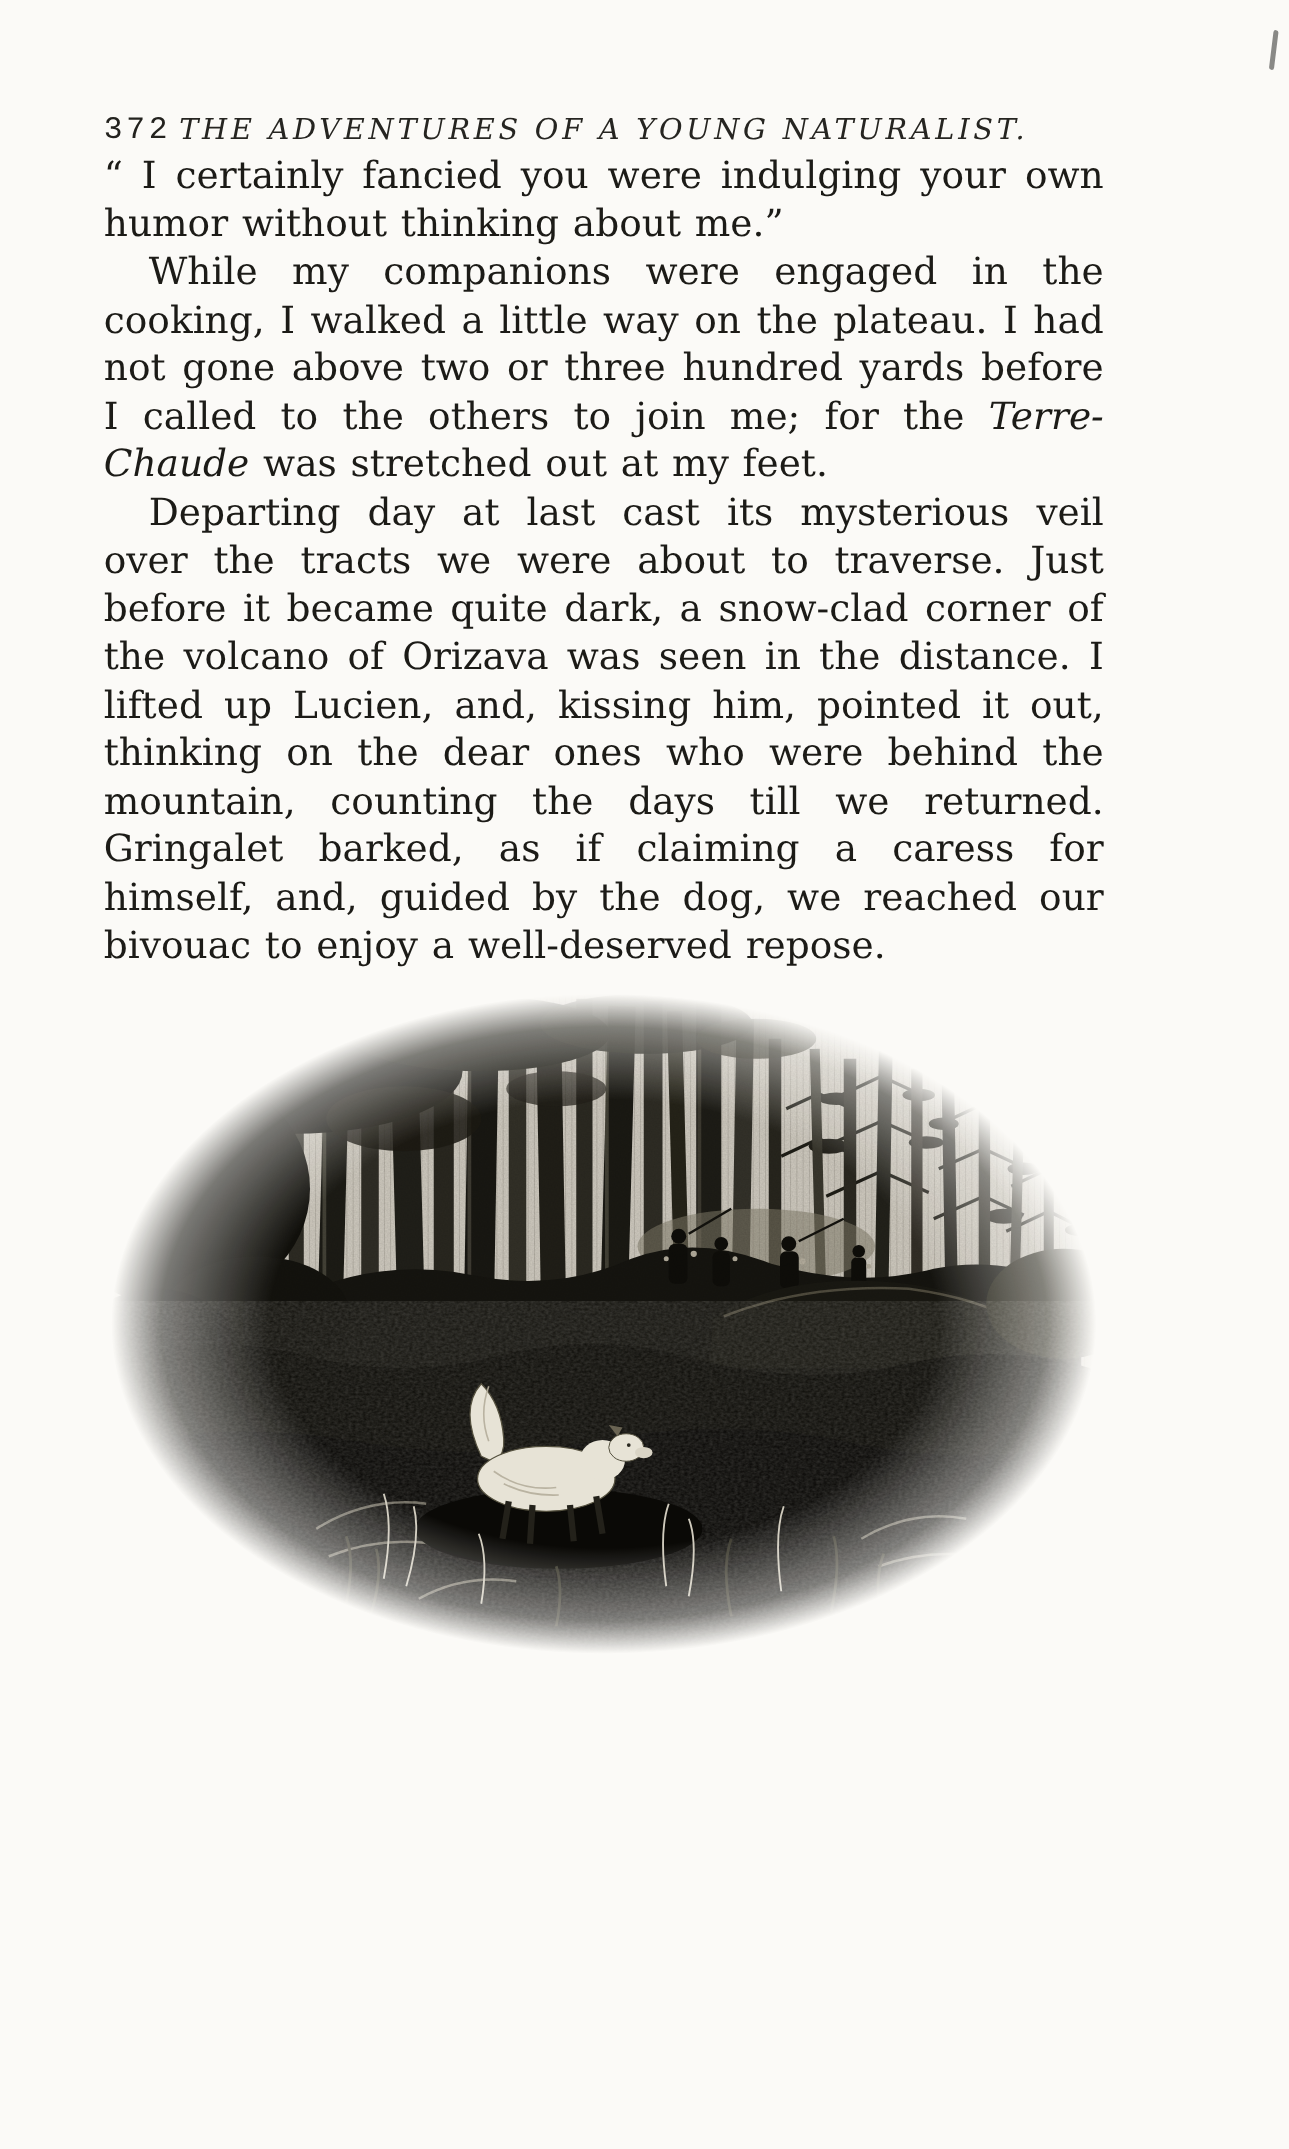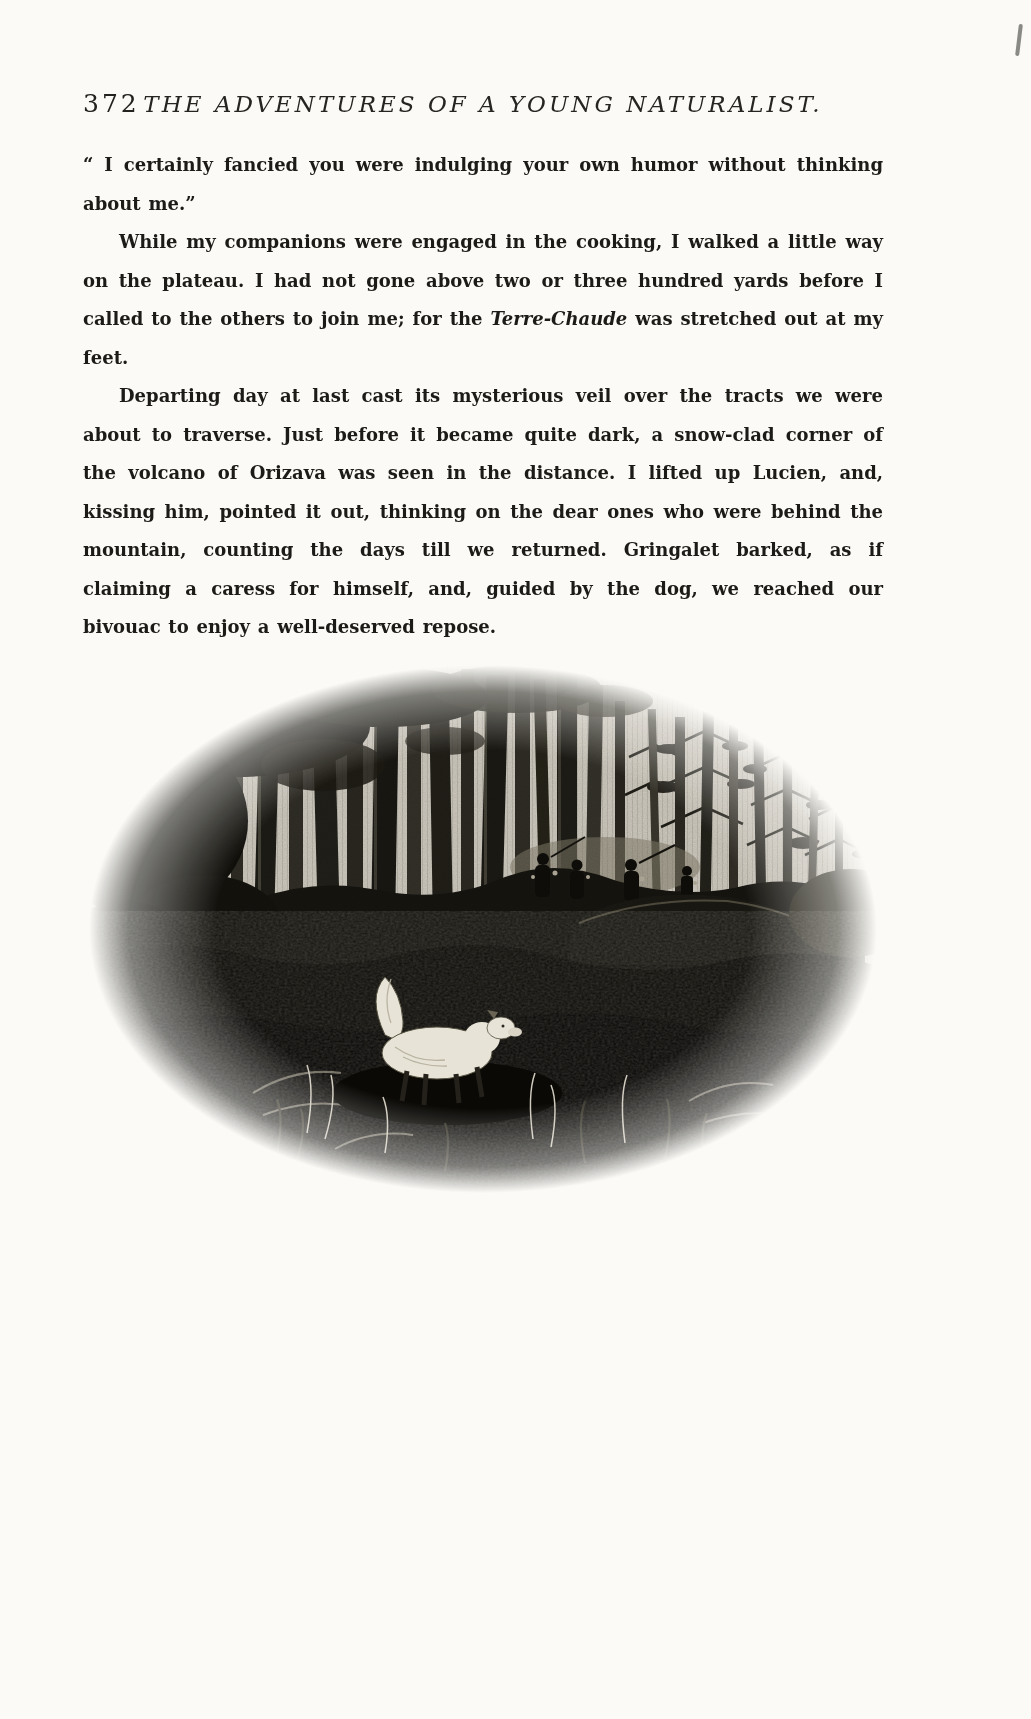--- a/index.html
+++ b/index.html
@@ -12,31 +12,31 @@
   }
   .page { position:absolute; inset:0; padding:86px 0 0 83px; }
   .scan-mark {
     position:absolute; top:24px; right:10px;
     width:4px; height:32px; background:#2b2b29; opacity:.55;
     transform:rotate(7deg); border-radius:2px;
   }
   .page-header { position:relative; width:800px; height:36px; }
   .page-number {
     position:absolute; left:0; top:3px;
-    font-size:25px; letter-spacing:3px; color:#23221e;
+    font-size:25px; letter-spacing:3px; color:#23221e;font-family:Liberation Mono, monospace;
   }
   .running-title {
     display:block; text-align:center; padding-top:5px;
     font-style:italic; font-size:23px; letter-spacing:3px;
     white-space:nowrap; color:#262521;
   }
   .body-text {
-    width:800px; margin-top:24px;
-    font-size:18px; line-height:38.5px;
-    text-align:justify; word-spacing:1.5px;font-weight:bold;
+    width:800px; 
+    font-size:30px; line-height:38.5px;
+    text-align:justify; word-spacing:1.5px;
   }
   .para { text-indent:36px; }
   .para.no-indent { text-indent:0; }
   .place-name { font-style:italic; }
   .illustration { width:800px; margin-top:14px; }
   .illustration svg { display:block; margin:0 auto; }
 </style>
 </head>
 <body>
 

